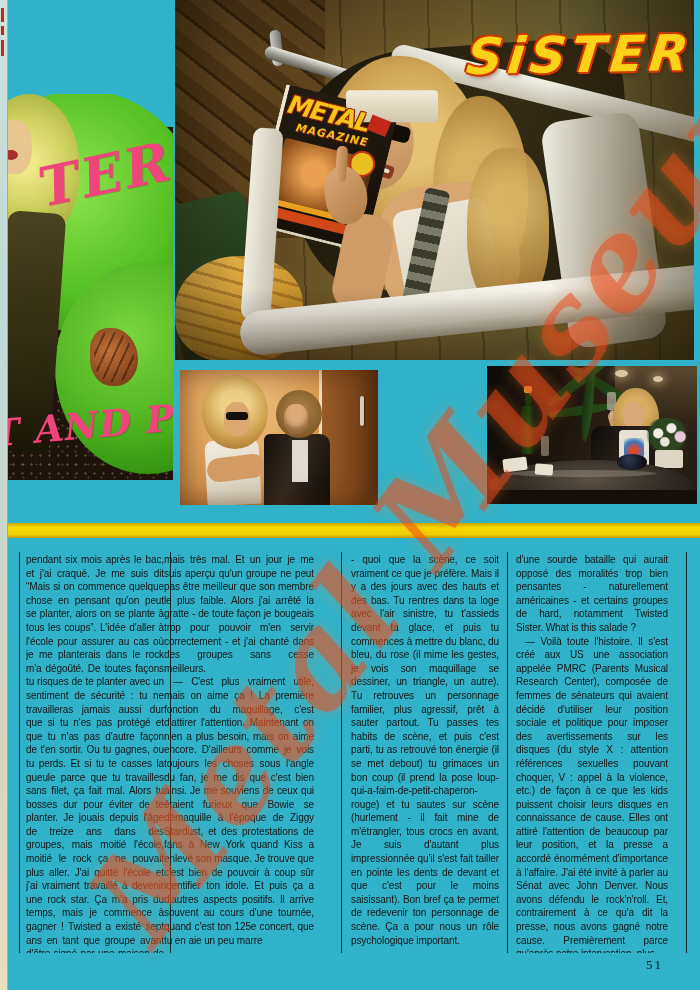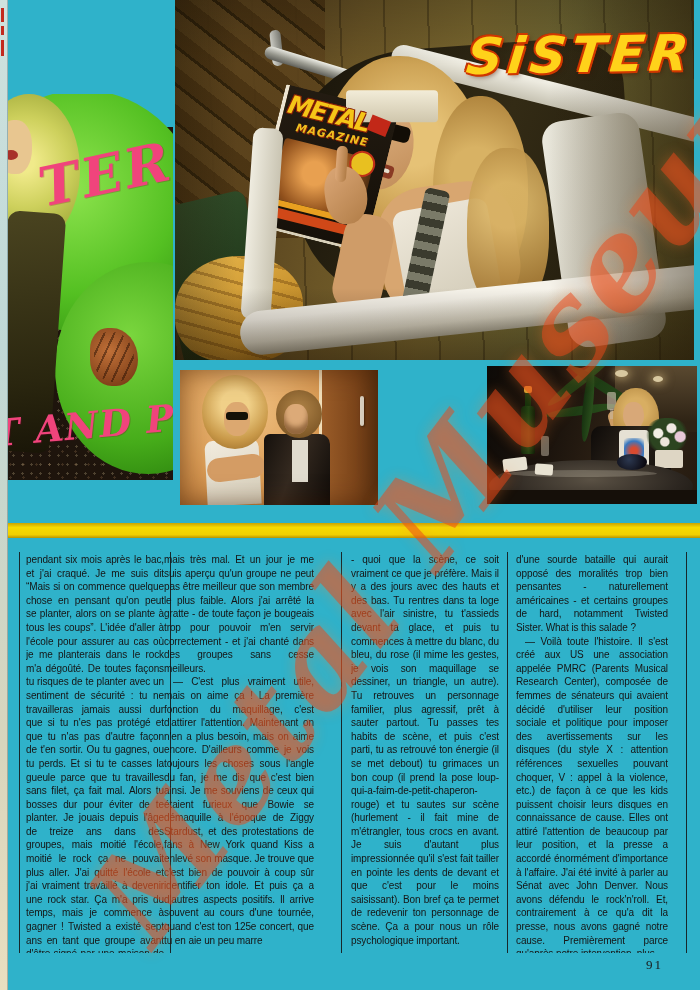--- a/index.html
+++ b/index.html
@@ -333,21 +333,21 @@
   </div>
   <div class="abs col c3">
     <p class="para">- quoi que la scène, ce soit vraiment ce que je préfère. Mais il y a des jours avec des hauts et des bas. Tu rentres dans ta loge avec l'air sinistre, tu t'assieds devant ta glace, et puis tu commences à mettre du blanc, du bleu, du rose (il mime les gestes, je vois son maquillage se dessiner, un triangle, un autre). Tu retrouves un personnage familier, plus agressif, prêt à sauter partout. Tu passes tes habits de scène, et puis c'est parti, tu as retrouvé ton énergie (il se met debout) tu grimaces un bon coup (il prend la pose loup-qui-a-faim-de-petit-chaperon-rouge) et tu sautes sur scène (hurlement - il fait mine de m'étrangler, tous crocs en avant. Je suis d'autant plus impressionnée qu'il s'est fait tailler en pointe les dents de devant et que c'est pour le moins saisissant). Bon bref ça te permet de redevenir ton personnage de scène. Ça a pour nous un rôle psychologique important.</p>
 
   </div>
   <div class="abs col c4">
     <p class="para">d'une sourde bataille qui aurait opposé des moralités trop bien pensantes - naturellement américaines - et certains groupes de hard, notamment Twisted Sister. What is this salade ?</p>
     <p class="dlg">— Voilà toute l'histoire. Il s'est créé aux US une association appelée PMRC (Parents Musical Research Center), composée de femmes de sénateurs qui avaient décidé d'utiliser leur position sociale et politique pour imposer des avertissements sur les disques (du style X : attention références sexuelles pouvant choquer, V : appel à la violence, etc.) de façon à ce que les kids puissent choisir leurs disques en connaissance de cause. Elles ont attiré l'attention de beaucoup par leur position, et la presse a accordé énormément d'importance à l'affaire. J'ai été invité à parler au Sénat avec John Denver. Nous avons défendu le rock'n'roll. Et, contrairement à ce qu'a dit la presse, nous avons gagné notre cause. Premièrement parce qu'après notre intervention, plus</p>
   </div>
 
-  <div class="abs pageno">91</div>
+  <div class="abs pageno">51</div>
 
   <div class="abs scan-edge">
     <i class="scan-mark sm1"></i>
     <i class="scan-mark sm2"></i>
     <i class="scan-mark sm3"></i>
   </div>
 
   <div class="abs watermark">Metal Museum</div>
 
 </div>

